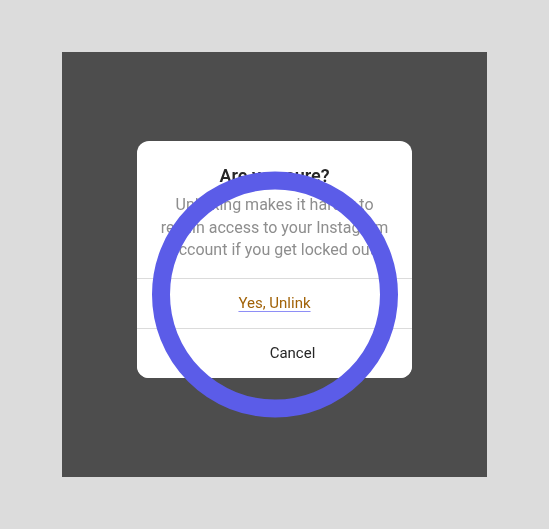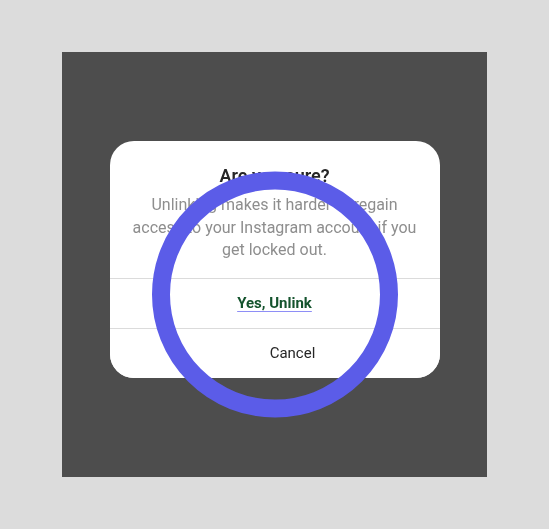--- a/index.html
+++ b/index.html
@@ -23,23 +23,23 @@
       width: 425px;
       height: 425px;
       background: #4d4d4d;
       position: relative;
       display: flex;
       align-items: center;
       justify-content: center;
     }
     
     .dialog {
-      width: 330px;
+      width: 275px;
       background: #ffffff;
-      border-radius: 24px;
+      border-radius: 12px;
       overflow: hidden;
       position: relative;
       z-index: 2;
       margin-top: -10px;
     }
     
     .dialog-header {
       padding: 24px 20px 16px 20px;
       text-align: center;
     }
@@ -65,22 +65,22 @@
       background: #ffffff;
       font-size: 15px;
       cursor: pointer;
       display: flex;
       align-items: center;
       justify-content: center;
       font-family: inherit;
     }
     
     .primary-button {
-      color: #14532d;
-      font-weight: 700;
+      color: #a16207;
+      font-weight: 400;
       text-decoration: underline;
       text-underline-offset: 3px;
       text-decoration-color: #8e8ef6;
     }
     
     .secondary-button {
       color: #262626;
       font-weight: 400;
       padding-left: 36px;
     }

